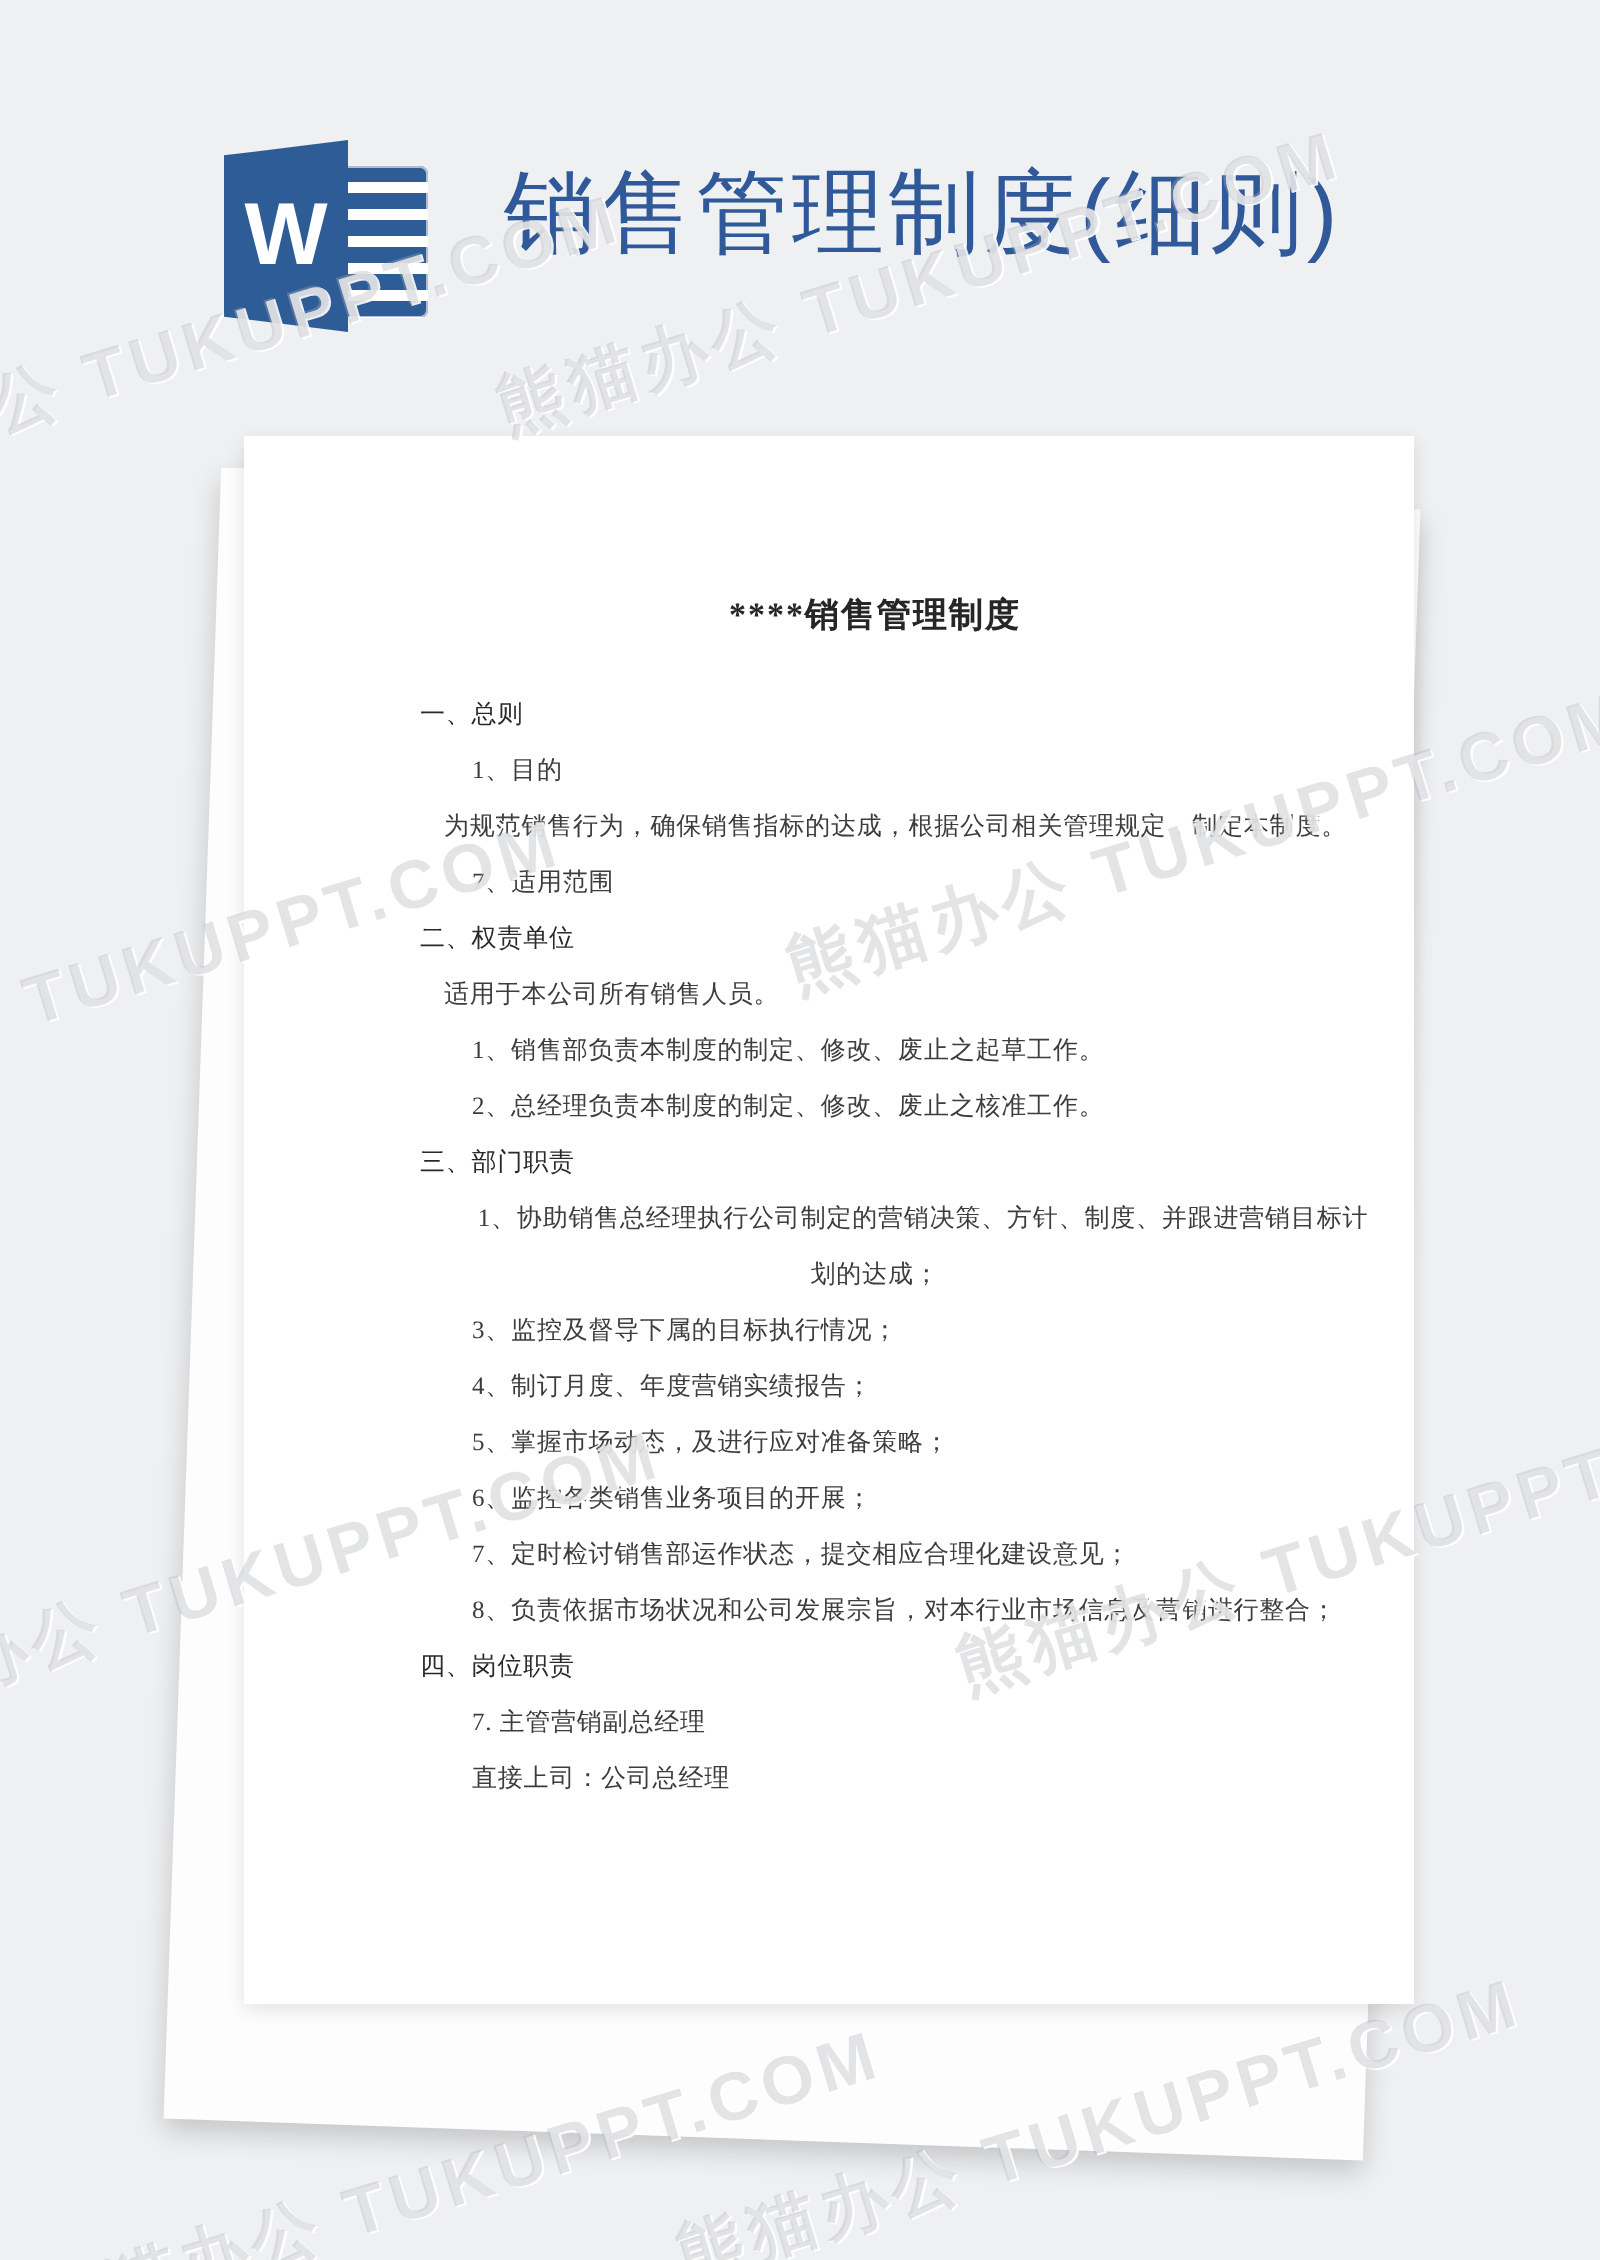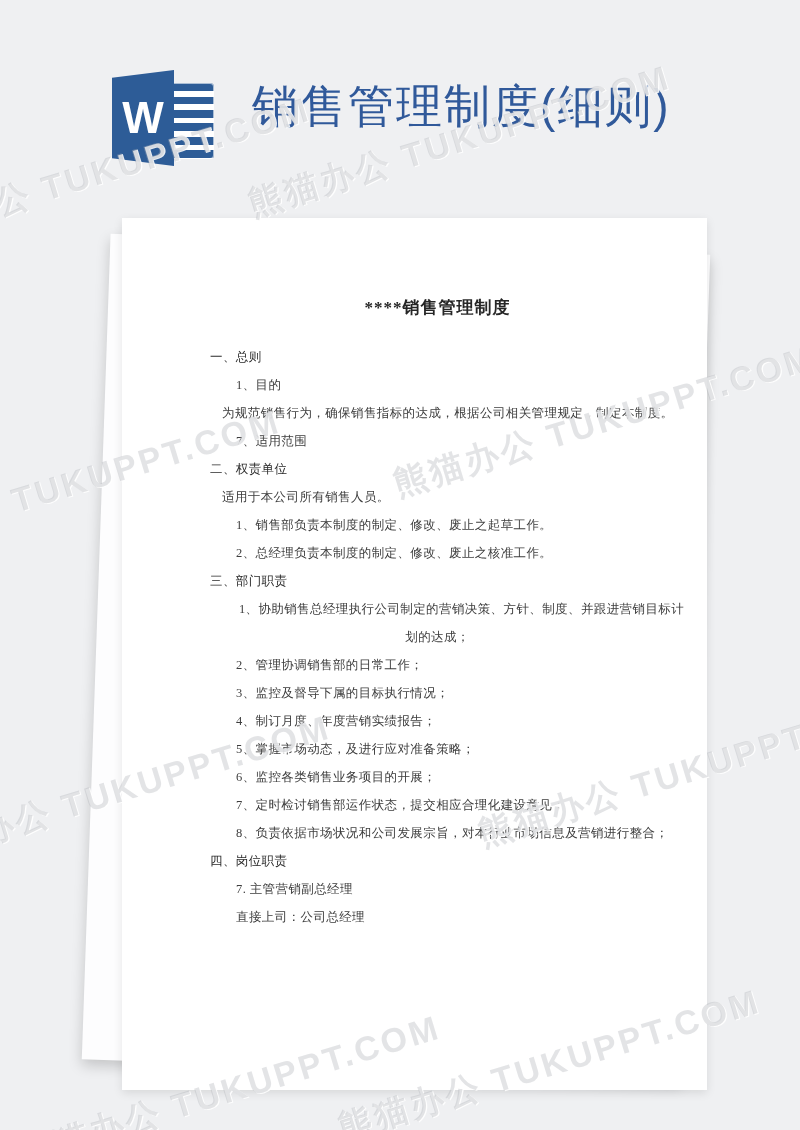--- a/index.html
+++ b/index.html
@@ -36,21 +36,21 @@
     color:#30599a;white-space:nowrap;
   }
 
   
   .sheet-back{
     position:absolute;left:96px;top:244px;width:600px;height:826px;
     background:#fdfdfe;transform:rotate(2deg);
     box-shadow:0 6px 14px rgba(0,0,0,.18);
   }
   .sheet-front{
-    position:absolute;left:122px;top:218px;width:585px;height:872px;
+    position:absolute;left:122px;top:218px;width:585px;height:784px;
     background:#ffffff;
     box-shadow:0 3px 9px rgba(0,0,0,.10);
     box-sizing:border-box;
     padding:78px 20px 0 66px;
   }
 
   
   .doc-title{
     text-align:center;
     font-family:"Liberation Serif","DejaVu Serif",serif;
@@ -98,21 +98,20 @@
       <p class="para heading">一、总则</p>
       <p class="para sub">1、目的</p>
       <p class="para body">为规范销售行为，确保销售指标的达成，根据公司相关管理规定，制定本制度。</p>
       <p class="para sub">7、适用范围</p>
       <p class="para heading">二、权责单位</p>
       <p class="para body">适用于本公司所有销售人员。</p>
       <p class="para sub">1、销售部负责本制度的制定、修改、废止之起草工作。</p>
       <p class="para sub">2、总经理负责本制度的制定、修改、废止之核准工作。</p>
       <p class="para heading">三、部门职责</p>
       <p class="para wrap">1、协助销售总经理执行公司制定的营销决策、方针、制度、并跟进营销目标计划的达成；</p>
-      <p class="para sub">2、管理协调销售部的日常工作；</p>
       <p class="para sub">3、监控及督导下属的目标执行情况；</p>
       <p class="para sub">4、制订月度、年度营销实绩报告；</p>
       <p class="para sub">5、掌握市场动态，及进行应对准备策略；</p>
       <p class="para sub">6、监控各类销售业务项目的开展；</p>
       <p class="para sub">7、定时检讨销售部运作状态，提交相应合理化建设意见；</p>
       <p class="para sub">8、负责依据市场状况和公司发展宗旨，对本行业市场信息及营销进行整合；</p>
       <p class="para heading">四、岗位职责</p>
       <p class="para sub">7. 主管营销副总经理</p>
       <p class="para sub">直接上司：公司总经理</p>
     </div>

